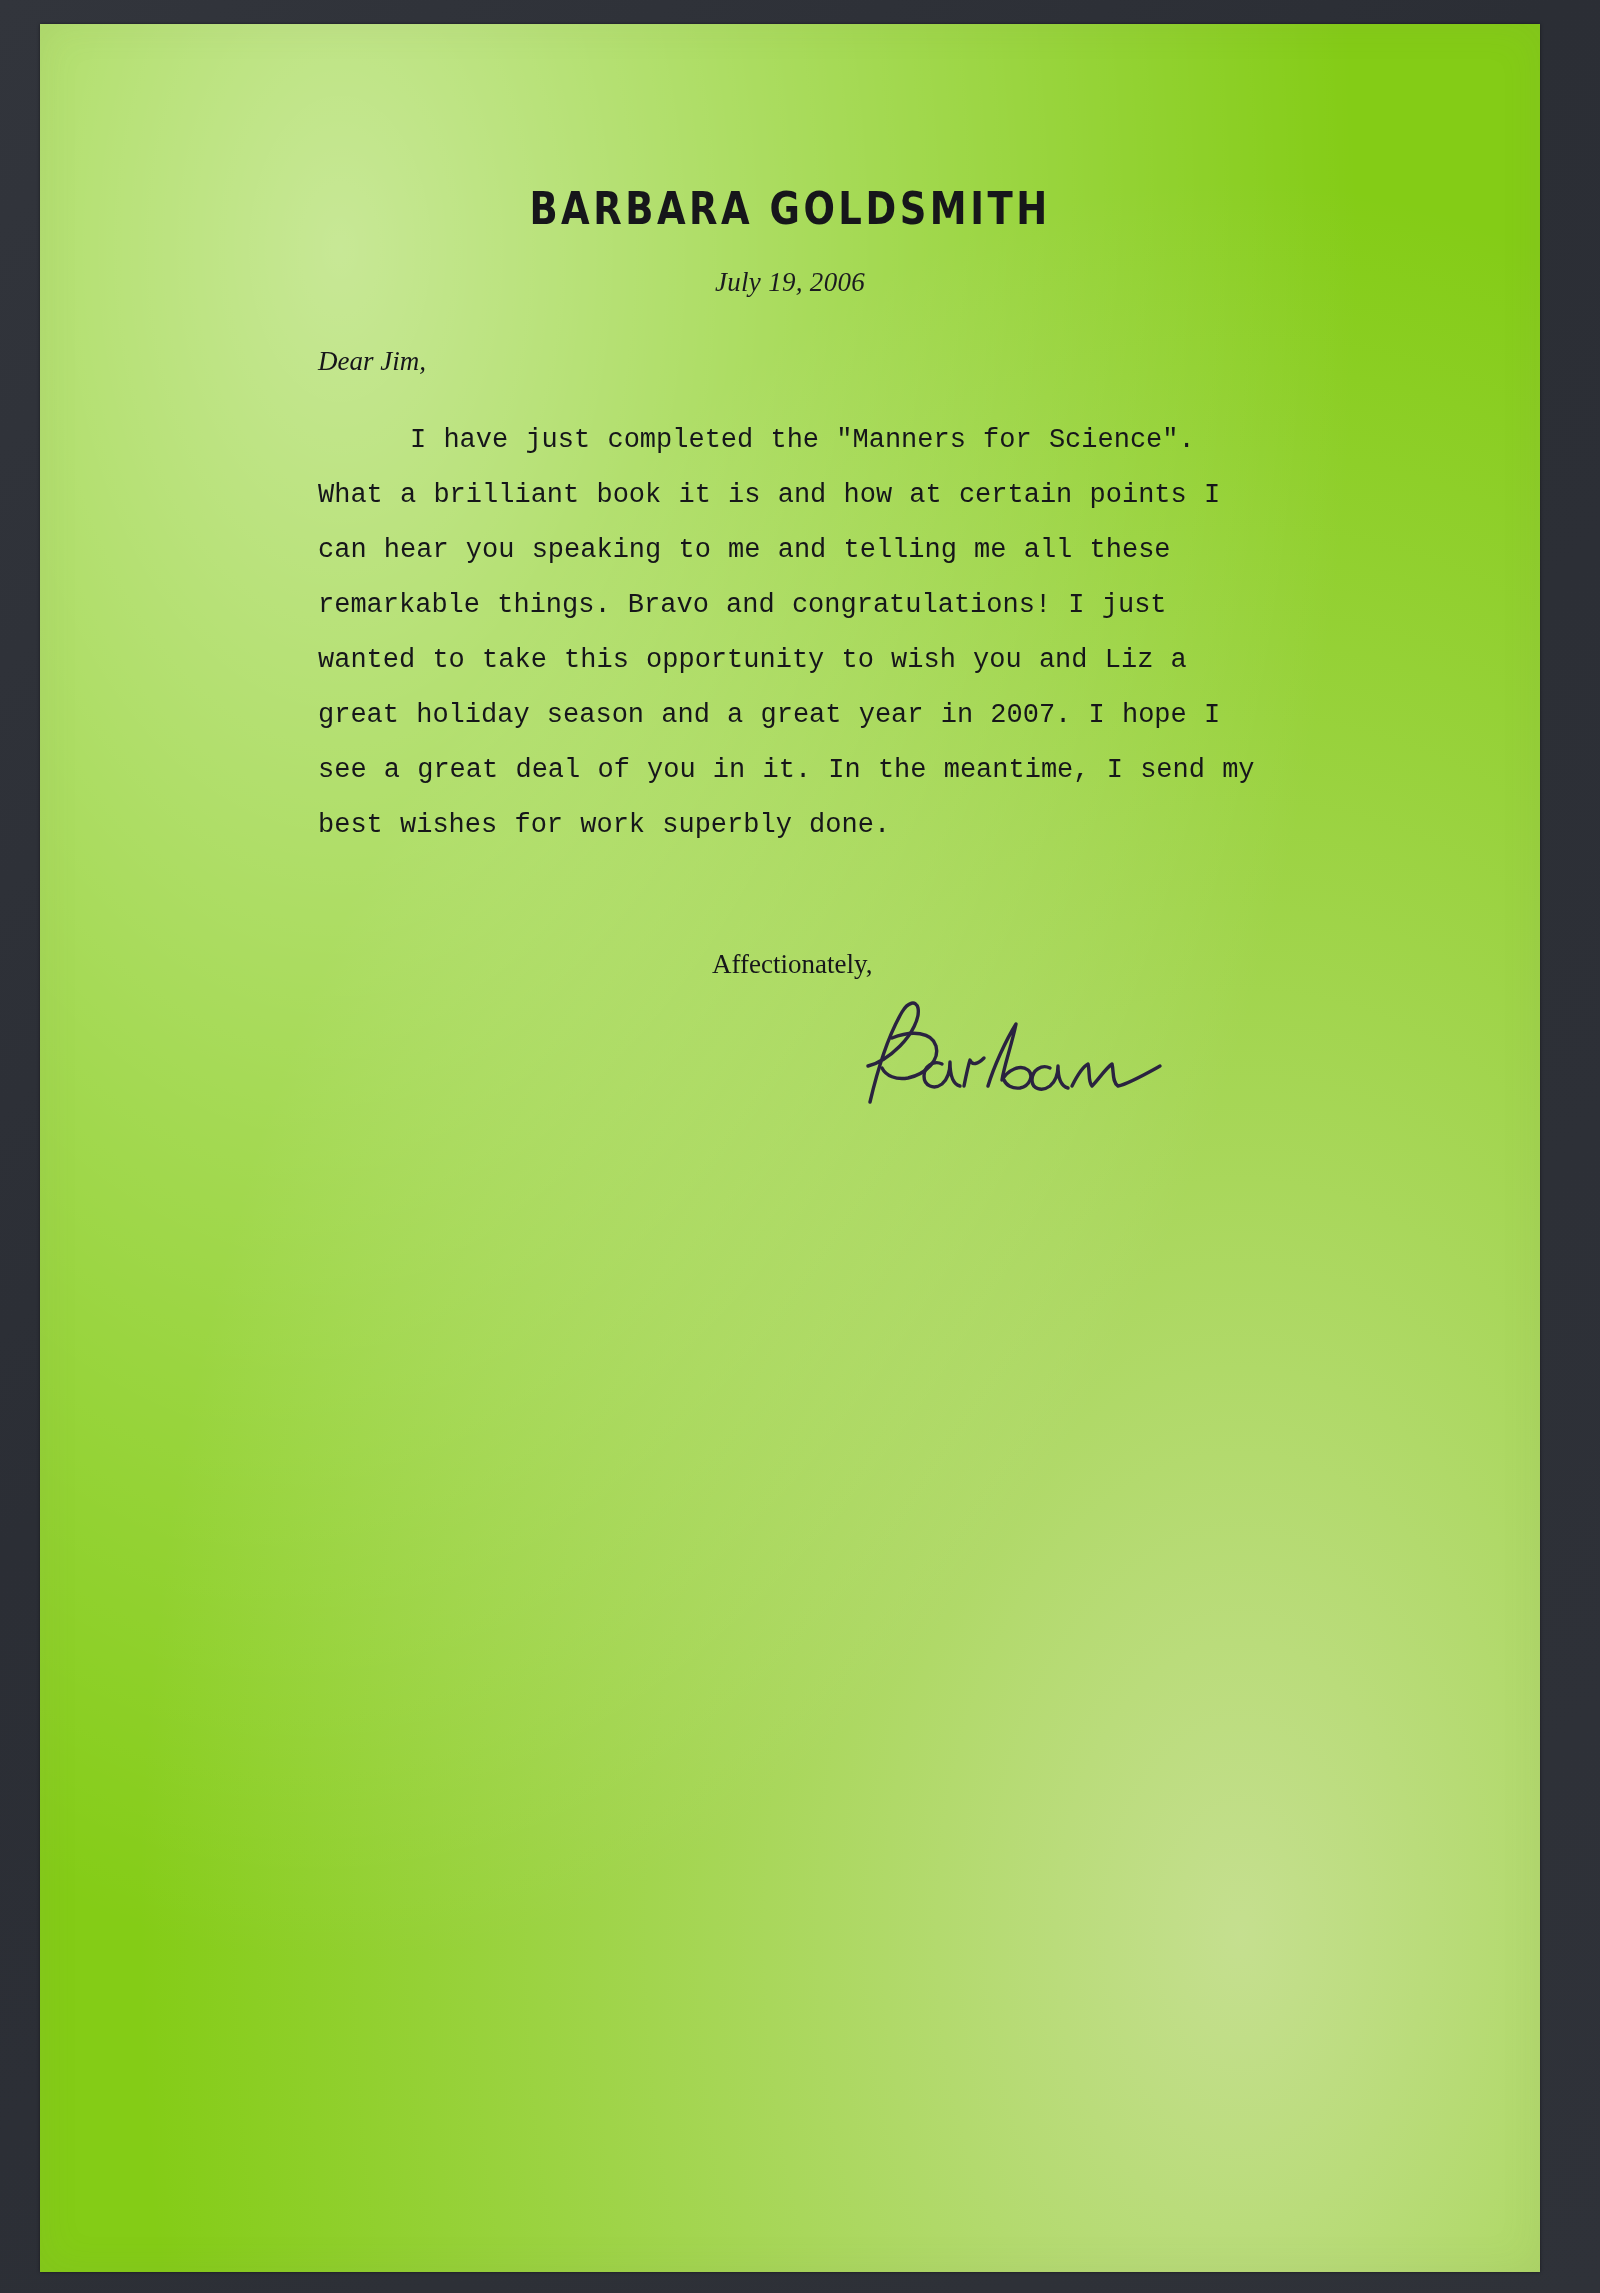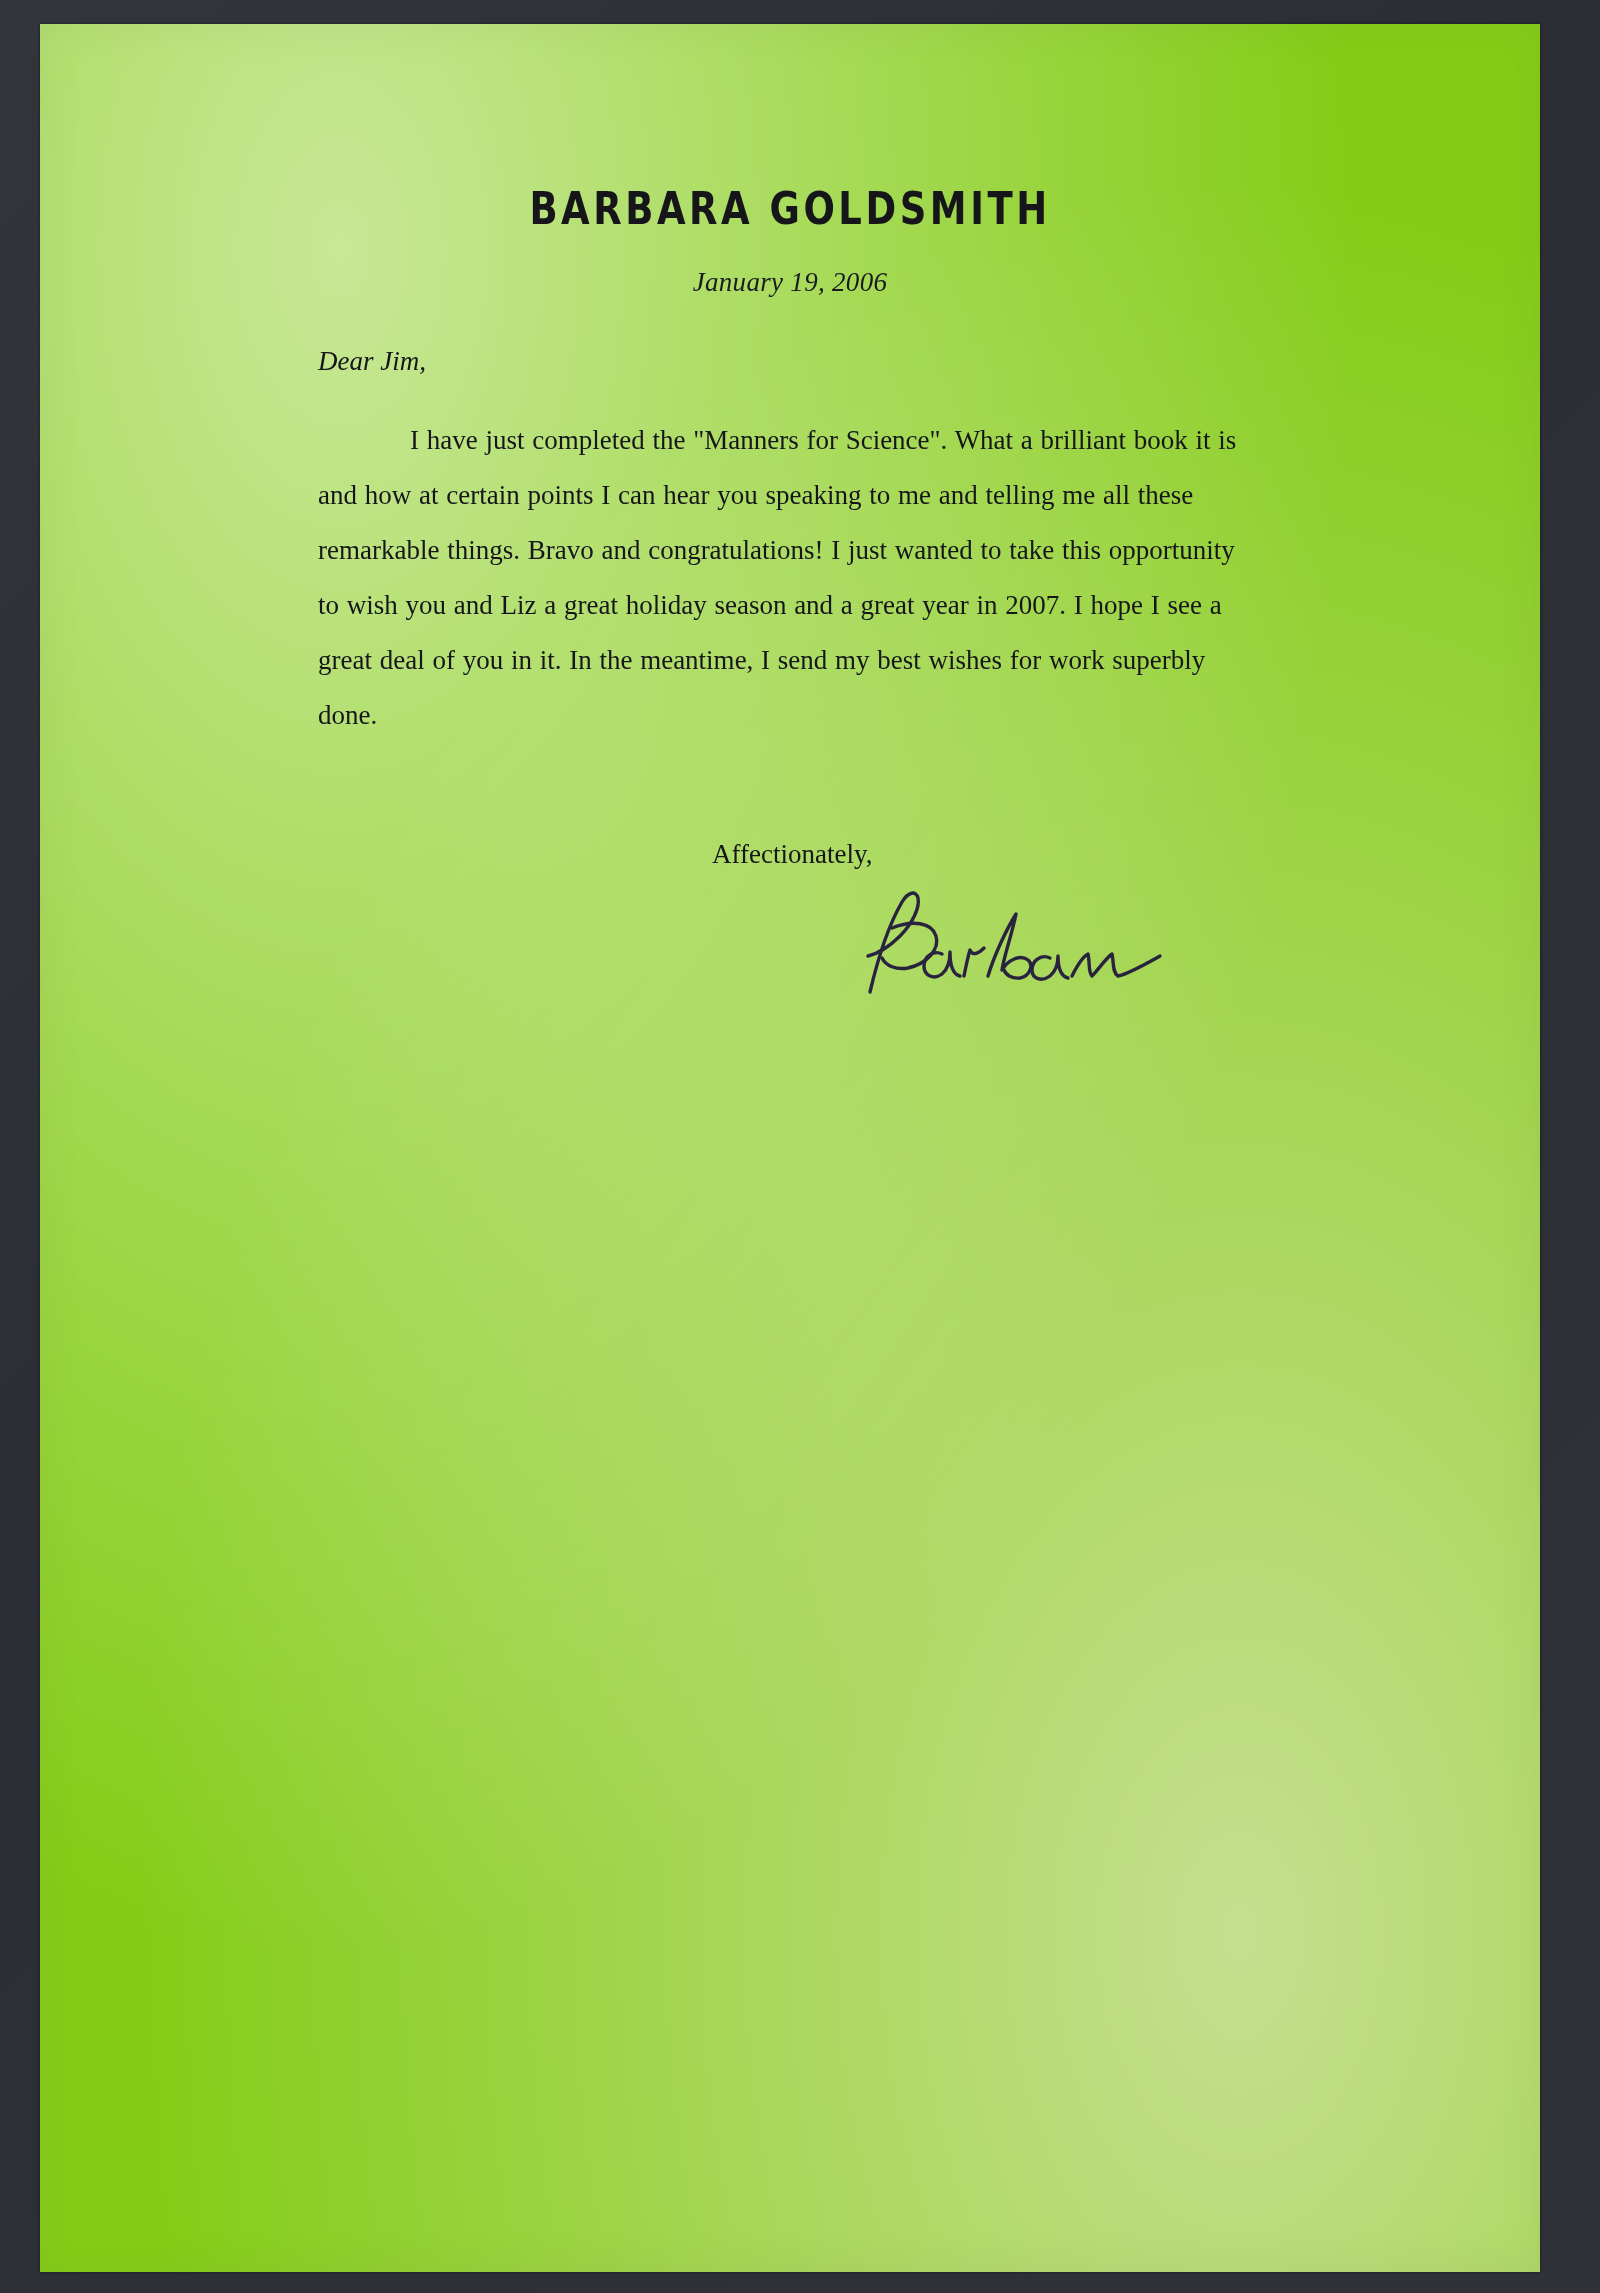--- a/index.html
+++ b/index.html
@@ -81,20 +81,21 @@
   #body-paragraph {
     margin-top: 36px;
     margin-left: 278px;
     width: 940px;
     font-size: 27px;
     line-height: 55px;
     color: #16161a;
     text-indent: 92px;
     text-align: left;
     word-spacing: 1px;
+    font-family: Liberation Mono, monospace;
   }
 
   #closing {
     margin-top: 96px;
     margin-left: 672px;
     font-size: 27px;
     color: #16161a;
   }
 
   #signature-wrap {
@@ -122,21 +123,21 @@
 
 <div id="scan-backdrop"></div>
 
 <div id="letter-page">
   <div id="paper-texture"></div>
 
   <div id="letter-content">
 
     <div id="letterhead">BARBARA GOLDSMITH</div>
 
-    <div id="letter-date">January 19, 2006</div>
+    <div id="letter-date">July 19, 2006</div>
 
     <div id="salutation">Dear Jim,</div>
 
     <div id="body-paragraph">I have just completed the "Manners for Science".  What a brilliant book it is and how at certain points I can hear you speaking to me and telling me all these remarkable things.  Bravo and congratulations!  I just wanted to take this opportunity to wish you and Liz a great holiday season and a great year in 2007.  I hope I see a great deal of you in it.  In the meantime, I send my best wishes for work superbly done.</div>
 
     <div id="closing">Affectionately,</div>
 
     <div id="signature-wrap">
       <svg viewBox="0 0 420 150" xmlns="http://www.w3.org/2000/svg">
         <g fill="none" stroke="#2a2340" stroke-width="3.4" stroke-linecap="round" stroke-linejoin="round">

